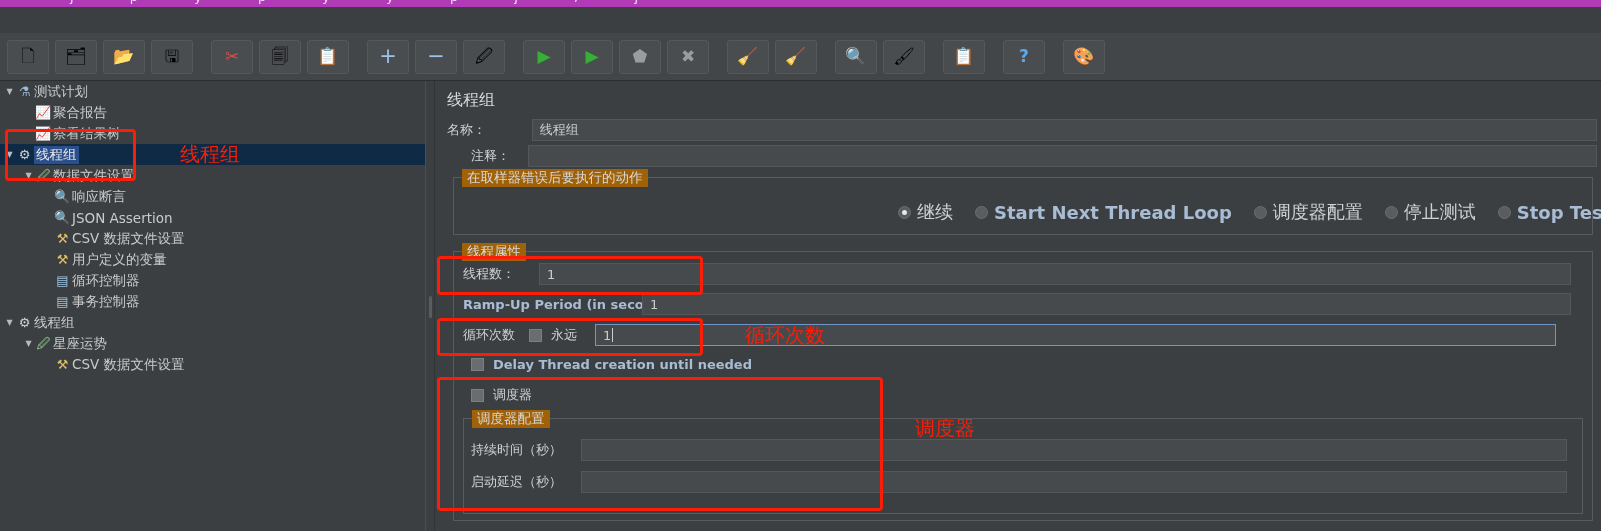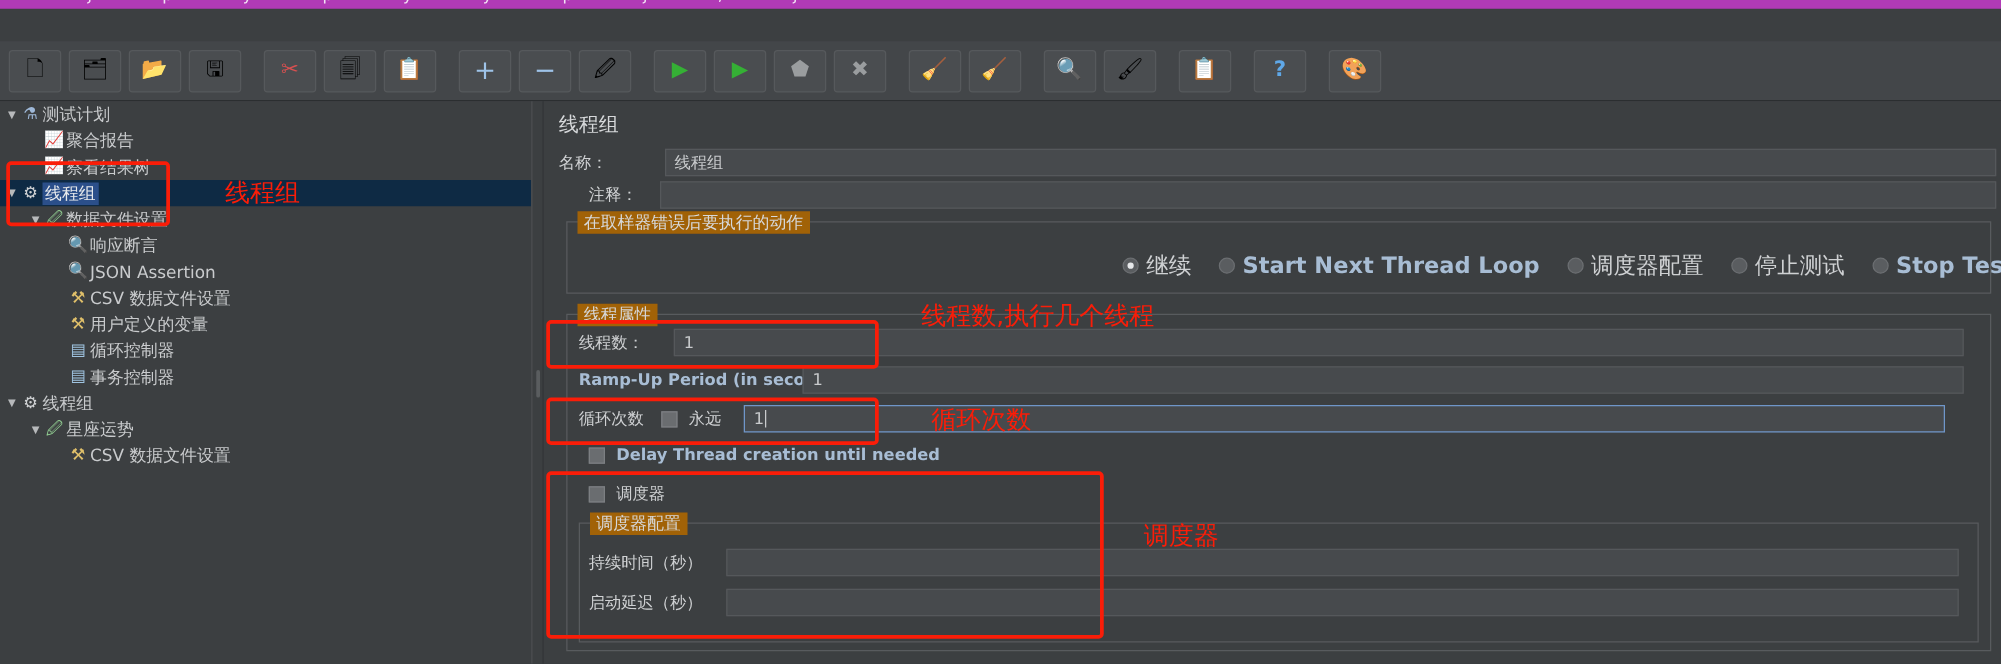--- a/index.html
+++ b/index.html
@@ -389,17 +389,16 @@
     </div>
 
   </div>
 
   <div class="anno-box" style="left:5px;  top:129px; width:131px; height:52px;"></div>
   <div class="anno-box" style="left:437px; top:256px; width:266px; height:39px;"></div>
   <div class="anno-box" style="left:437px; top:318px; width:266px; height:38px;"></div>
   <div class="anno-box" style="left:437px; top:377px; width:446px; height:134px;"></div>
 
   <div class="anno-text big" style="left:180px; top:141px;">线程组</div>
-  <div class="anno-text big" style="left:737px; top:239px;">线程数,执行几个线程</div>
   <div class="anno-text big" style="left:745px; top:322px;">循环次数</div>
   <div class="anno-text big" style="left:915px; top:415px;">调度器</div>
 
 </div>
 
 </body></html>

